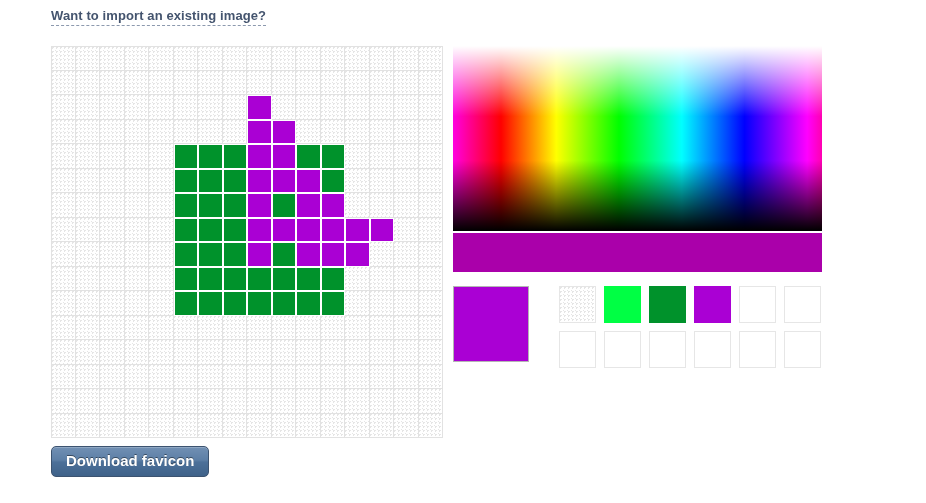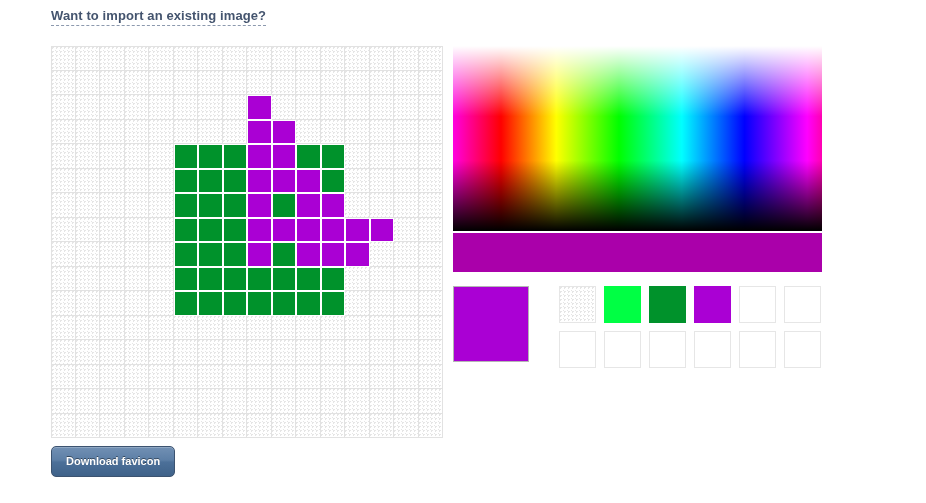--- a/index.html
+++ b/index.html
@@ -166,21 +166,21 @@
   .button-row {
     position: absolute;
     left: 51px;
     top: 446px;
     display: flex;
     gap: 10px;
   }
 
   .btn {
     font-family: "Liberation Sans", sans-serif;
-    font-size: 11px;
+    font-size: 15px;
     font-weight: bold;
     color: #ffffff;
     text-shadow: 0 -1px 0 rgba(0,0,0,0.45);
     padding: 7px 14px 8px 14px;
     border-radius: 5px;
     border: 1px solid #3c5370;
     background: linear-gradient(to bottom, #7190b4 0%, #5d7fa6 45%, #4c7099 52%, #3f6289 100%);
     box-shadow: inset 0 1px 0 rgba(255,255,255,0.22);
     cursor: pointer;
     line-height: 14px;

